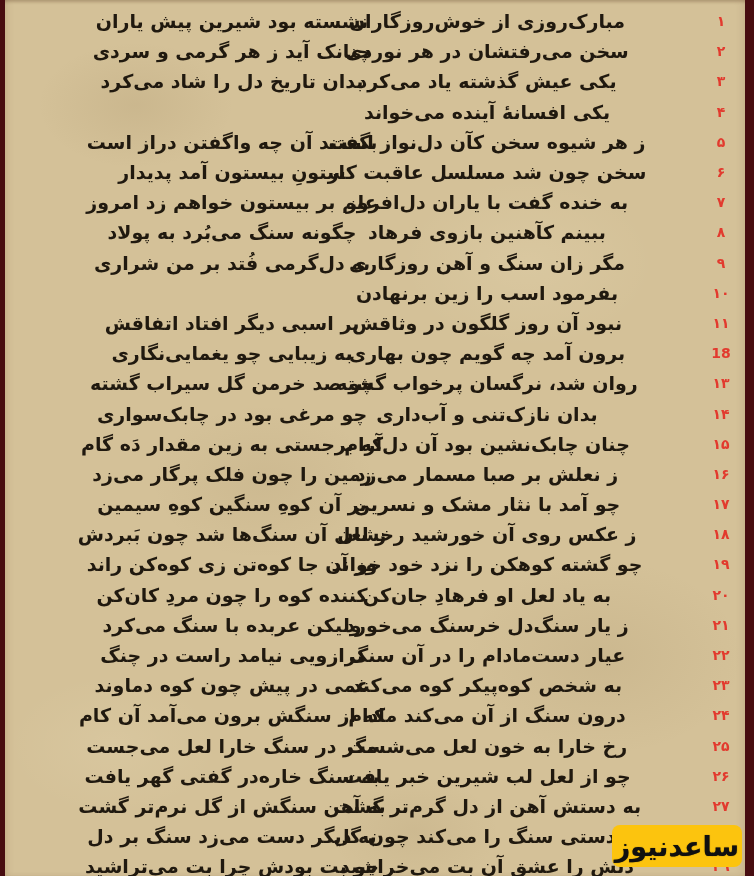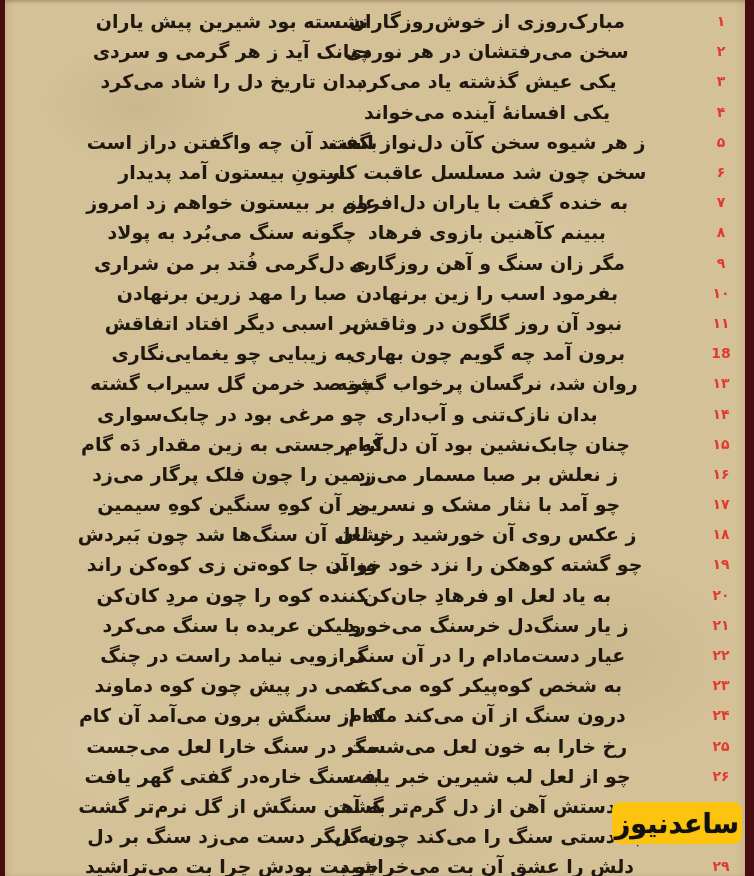--- a/index.html
+++ b/index.html
@@ -45,21 +45,21 @@
   }
   .hemi{
     color:var(--ink,#20190f);
     font-size:19px;font-weight:bold;
     letter-spacing:0;
   }
   .hemi1{left:322px;width:330px;}
   .hemi2{left:64px;width:336px;}
 
   .watermark{
-    position:absolute;right:12px;bottom:32px;z-index:6;
+    position:absolute;right:12px;bottom:9px;z-index:6;
     width:130px;height:42px;border-radius:8px;
     background:var(--wm-bg,#fcc40e);
     display:flex;align-items:center;justify-content:center;
     color:var(--wm-ink,#101010);
     font-size:27px;font-weight:bold;
     text-shadow:0 0 1px rgba(0,0,0,.6);
   }
 </style>
 </head>
 <body>
@@ -115,21 +115,20 @@
 
   <div class="verse-row">
     <span class="verse-num">۹</span>
     <span class="hemi hemi1">مگر زان سنگ و آهن روزگاری</span>
     <span class="hemi hemi2">به دل‌گرمی فُتد بر من شراری</span>
   </div>
 
   <div class="verse-row">
     <span class="verse-num">۱۰</span>
     <span class="hemi hemi1">بفرمود اسب را زین برنهادن</span>
-    <span class="hemi hemi2">صبا را مهد زرین برنهادن</span>
   </div>
 
   <div class="verse-row">
     <span class="verse-num">۱۱</span>
     <span class="hemi hemi1">نبود آن روز گلگون در وثاقش</span>
     <span class="hemi hemi2">بر اسبی دیگر افتاد اتفاقش</span>
   </div>
 
   <div class="verse-row">
     <span class="verse-num">18</span>

